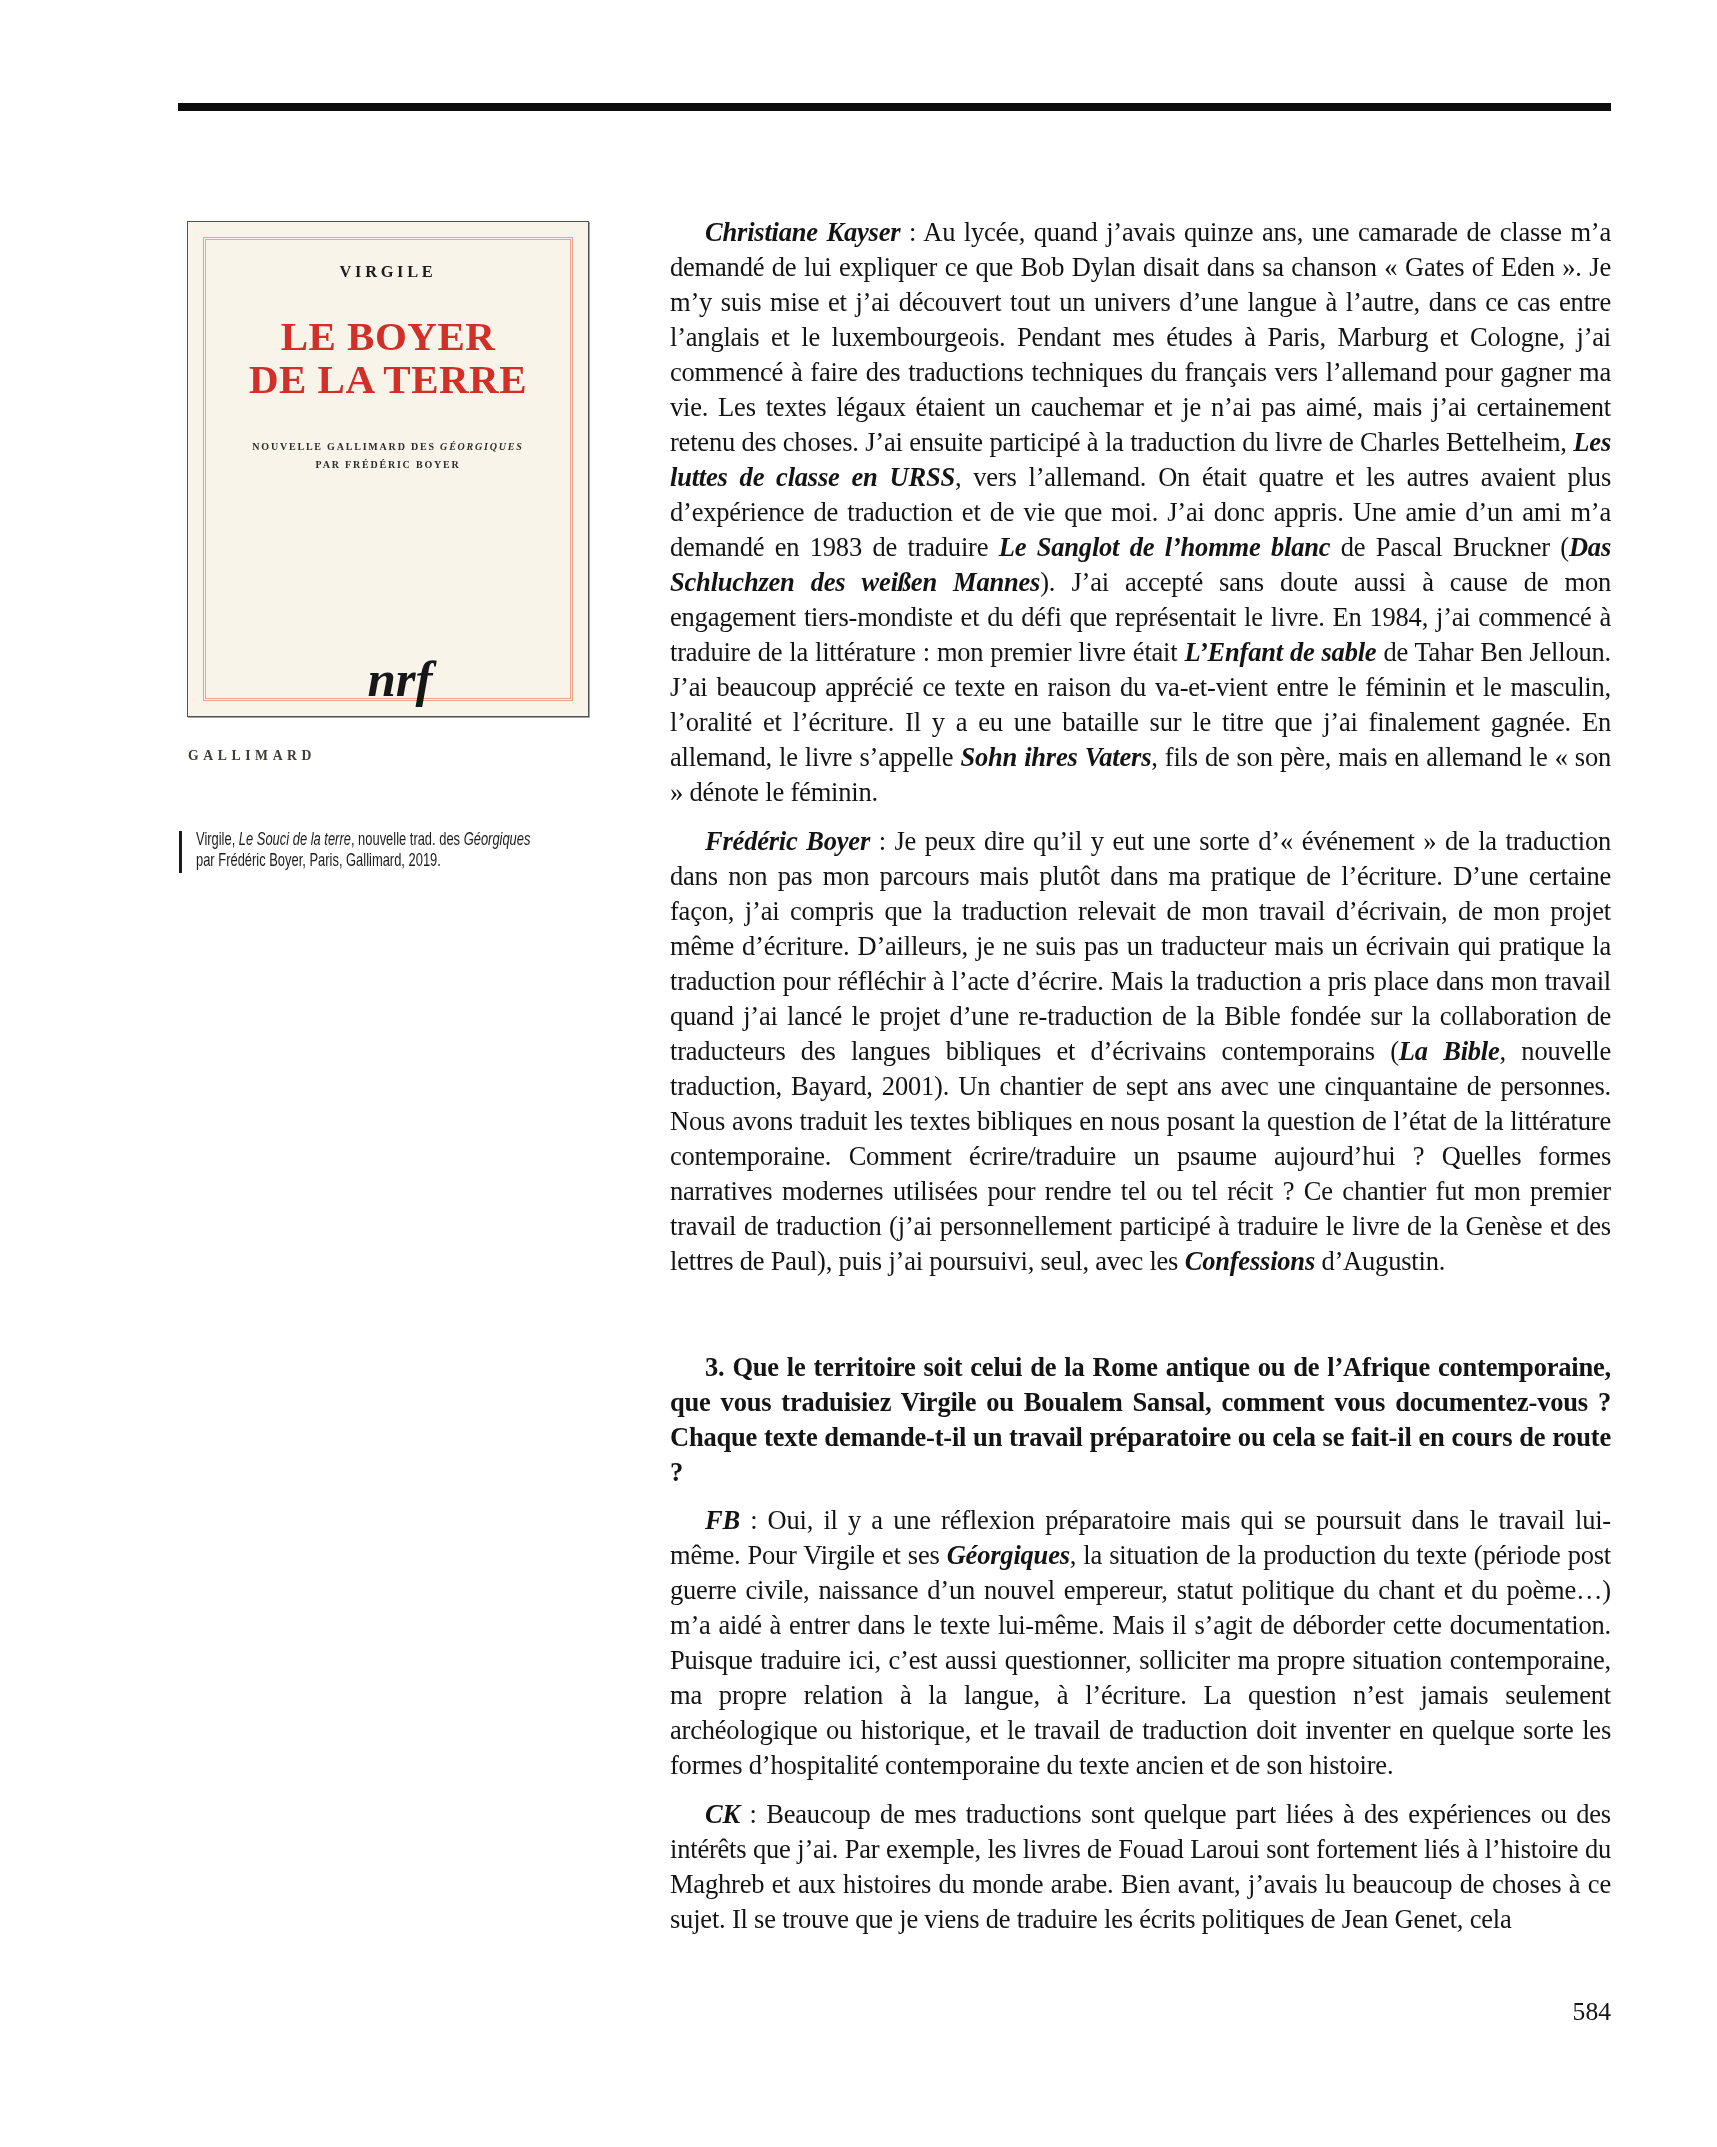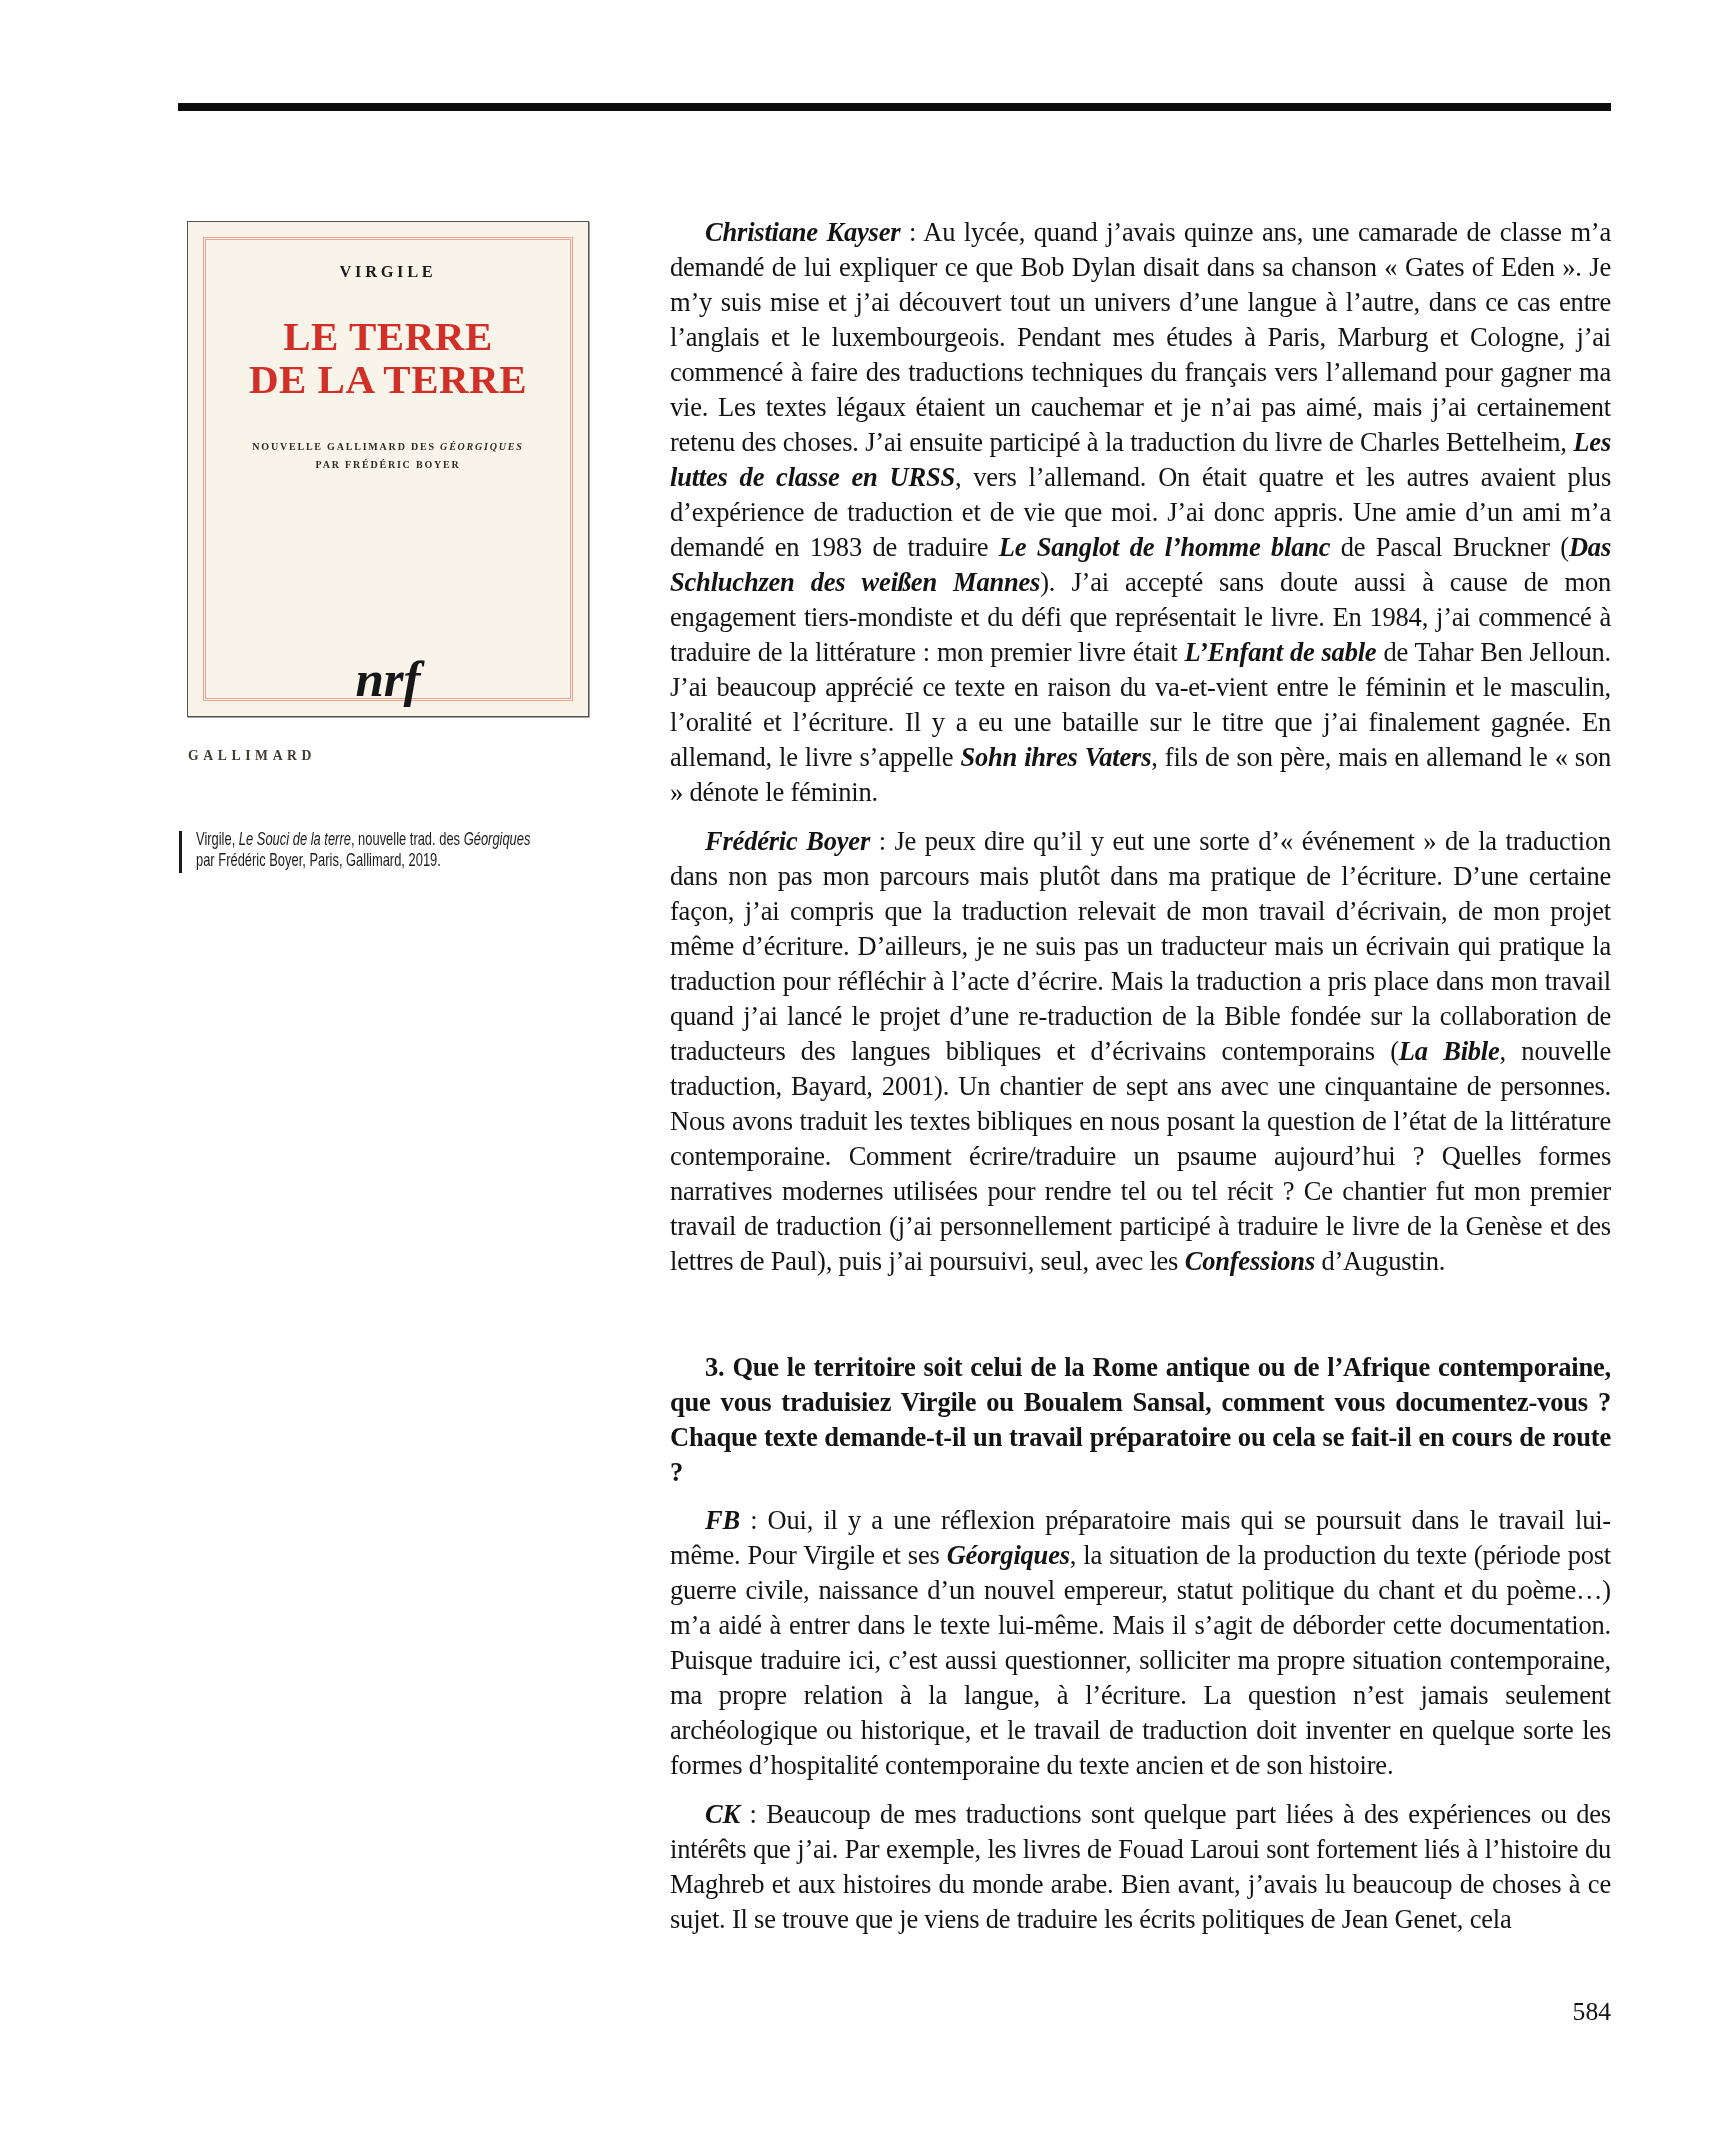--- a/index.html
+++ b/index.html
@@ -35,21 +35,21 @@
     position:absolute;top:93px;left:0;width:100%;
     text-align:center;font-size:41px;line-height:43px;font-weight:700;
     letter-spacing:0.5px;color:var(--accent,#d13028);
   }
   .cover-subtitle{
     position:absolute;top:216px;left:0;width:100%;
     text-align:center;font-size:10px;line-height:18.3px;font-weight:700;
     letter-spacing:1.8px;color:#2c2c2c;
   }
   .cover-logo{
-    position:absolute;top:428px;left:0;width:100%;
+    position:absolute;top:428px;left:12px;width:100%;
     text-align:center;font-size:51px;font-style:italic;font-weight:700;
     color:#17171a;
   }
   .cover-publisher{
     position:absolute;top:526px;left:0;width:100%;
     text-align:left;font-size:13.7px;font-weight:700;
     letter-spacing:4.6px;color:#3f3b35;
   }
 
   .caption-bar{
@@ -88,21 +88,21 @@
 
   <div class="top-rule"></div>
 
   <figure style="margin:0">
     <div class="cover">
       <div class="frame-outer">
         <div class="frame-inner"></div>
       </div>
       <div class="cover-author">VIRGILE</div>
       <div class="cover-title">
-        <span>LE TERRE</span><br>
+        <span>LE BOYER</span><br>
         <span>DE LA TERRE</span>
       </div>
       <div class="cover-subtitle"><span>NOUVELLE GALLIMARD DES </span><em>GÉORGIQUES</em><br><span>PAR FRÉDÉRIC BOYER</span></div>
       <div class="cover-logo">nrf</div>
       <div class="cover-publisher">GALLIMARD</div>
     </div>
     <div class="caption-bar"></div>
     <figcaption class="caption"><span>Virgile, </span><em>Le Souci de la terre</em><span>, nouvelle trad. des </span><em>Géorgiques</em><br><span>par Frédéric Boyer, Paris, Gallimard, 2019.</span></figcaption>
   </figure>
 

